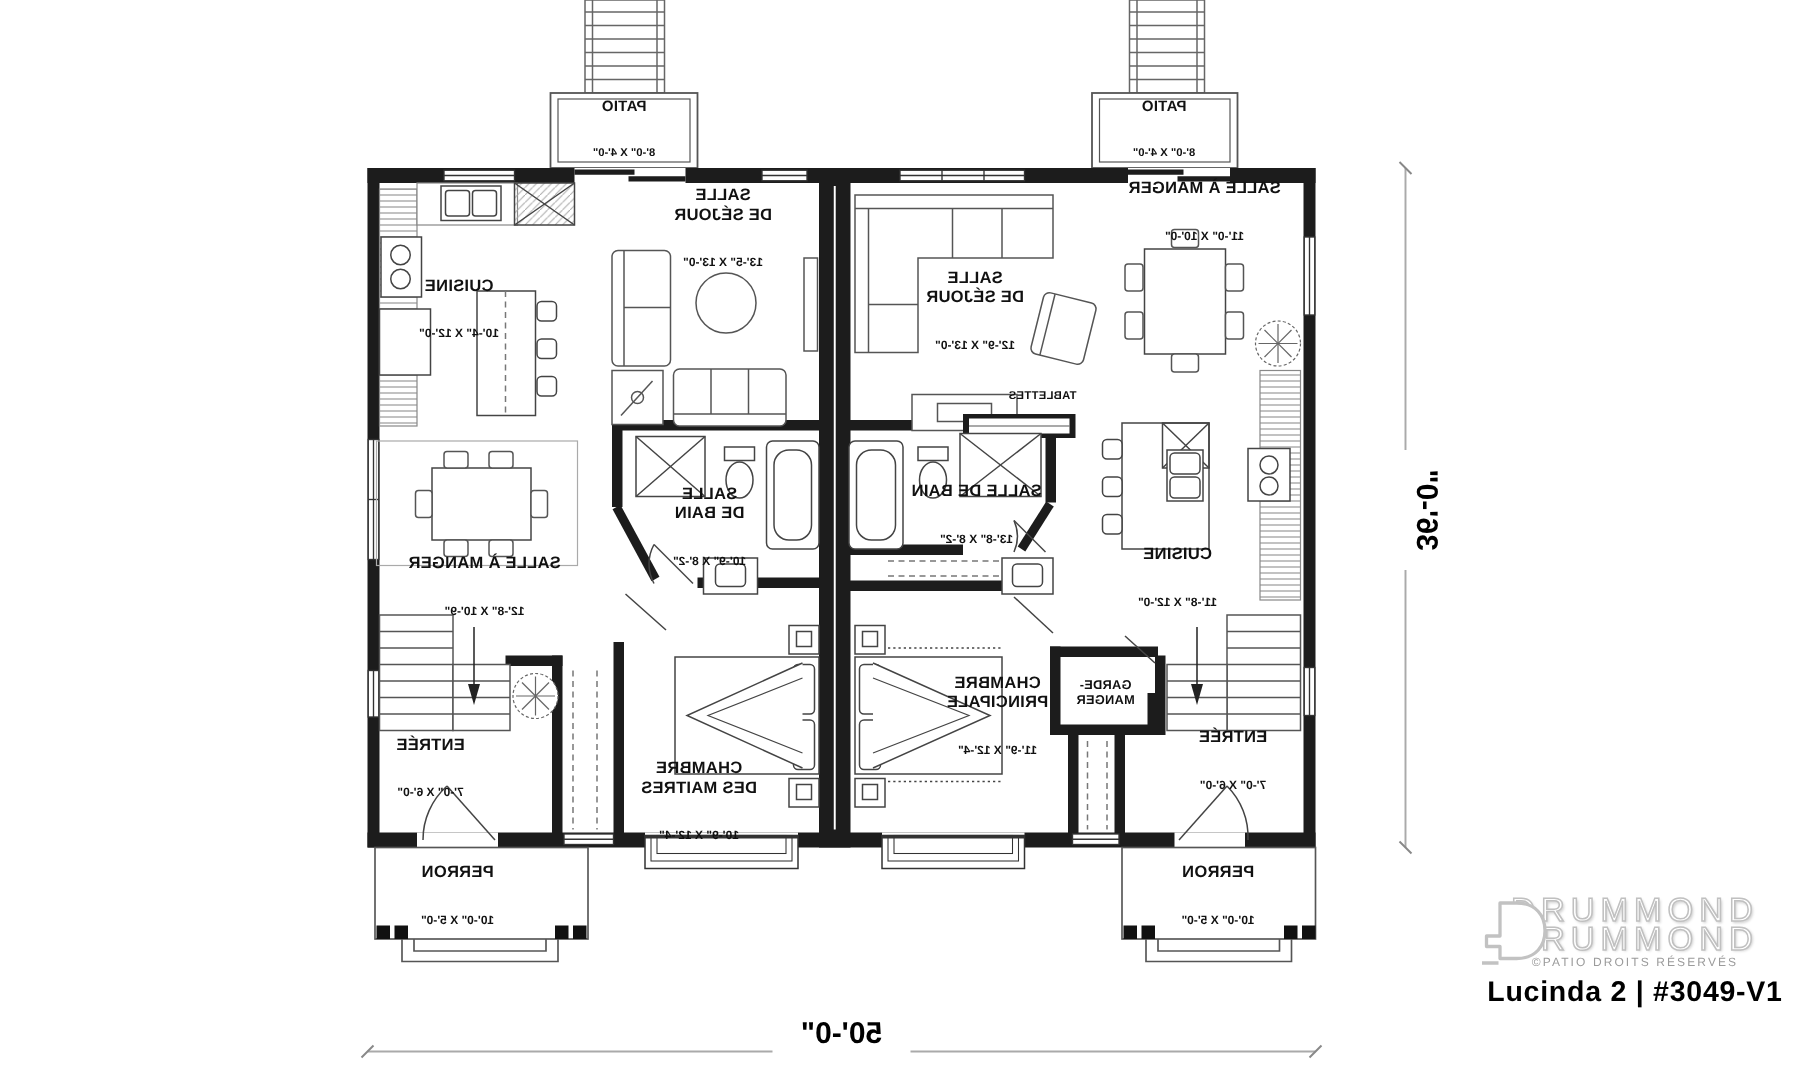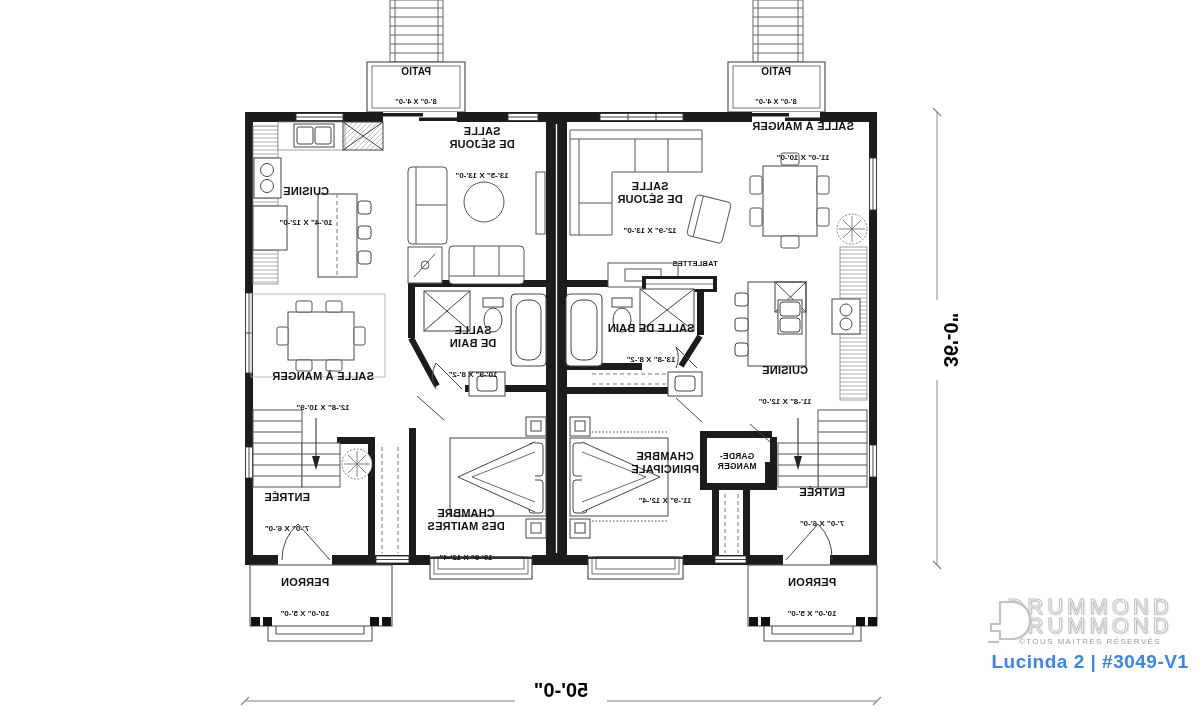--- a/index.html
+++ b/index.html
@@ -17,21 +17,21 @@
   .dimb{position:absolute;transform:translate(-50%,-50%) scaleX(-1);
     font-size:20px;font-weight:bold;color:#000;white-space:nowrap;}
   .dimr{position:absolute;transform:translate(-50%,-50%) scaleX(-1) rotate(-90deg);
     font-size:20px;font-weight:bold;color:#000;white-space:nowrap;}
   .logo{position:absolute;left:985px;top:597px;width:210px;text-align:center;}
   .brandrow{display:flex;align-items:center;justify-content:center;gap:6px;}
   .brandtext{text-align:center;}
   .brand1,.brand2{font-size:22px;letter-spacing:4px;color:#fff;line-height:19px;
     -webkit-text-stroke:1px #c0c0c0;text-shadow:1px 1px 2px #c9c9c9;}
   .copy{font-size:8px;color:#9b9b9b;letter-spacing:1.4px;margin-top:2px;}
-  .plantitle{font-size:19px;font-weight:bold;color:#3b82f6;margin-top:5px;letter-spacing:.5px;}
+  .plantitle{font-size:19px;font-weight:bold;color:#000000;margin-top:5px;letter-spacing:.5px;}
 </style>
 </head>
 <body>
 
 <div class="stage">
 
 <svg width="1200" height="711" viewBox="0 0 1200 711">
   <defs>
     <pattern id="hatchH" patternUnits="userSpaceOnUse" width="6" height="4">
       <line x1="0" y1="2" x2="6" y2="2" stroke="#999" stroke-width="0.8"></line>
@@ -469,21 +469,21 @@
 </div>
 
 <div class="dimb" style="left:561px;top:690px">50'-0"</div>
 <div class="dimr" style="left:950px;top:340px">36'-0"</div>
 
 <div class="logo">
   <div class="brandrow">
     <div class="brandtext">
       <div class="brand1">DRUMMOND</div>
       <div class="brand2">DRUMMOND</div>
-      <div class="copy">©TOUS MAITRES RÉSERVÉS</div>
+      <div class="copy">©PATIO DROITS RÉSERVÉS</div>
     </div>
     <svg width="48" height="52" viewBox="0 0 48 52">
       <path d="M15 5 h11 c13 0 19 8.5 19 18.5 C 45 33.5 39 42 26 42 H 15 v-8 h-9 v-7 h9 z" fill="#fff" stroke="#c2c2c2" stroke-width="2.2" stroke-linejoin="round"></path>
       <line x1="3" y1="45" x2="14" y2="45" stroke="#c2c2c2" stroke-width="2.2"></line>
     </svg>
   </div>
   <div class="plantitle">Lucinda 2 | #3049-V1</div>
 </div>
 
 </div>

